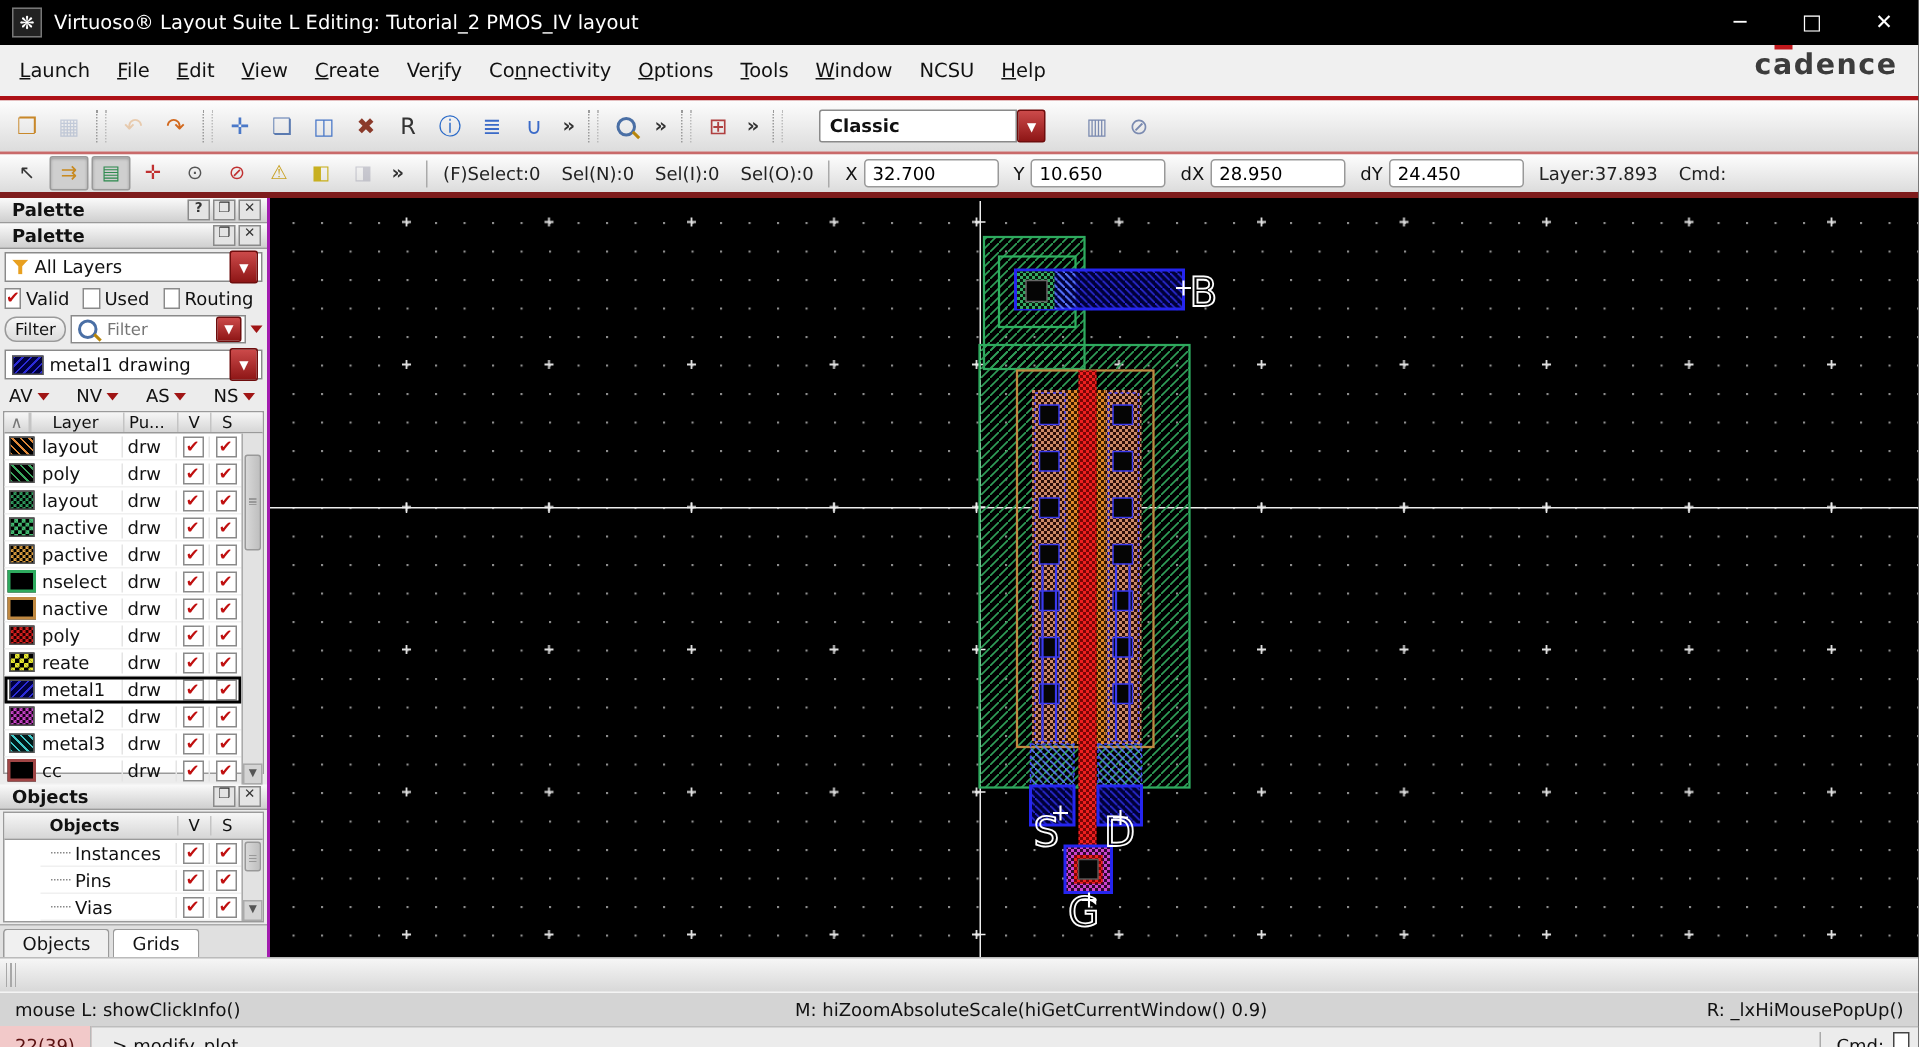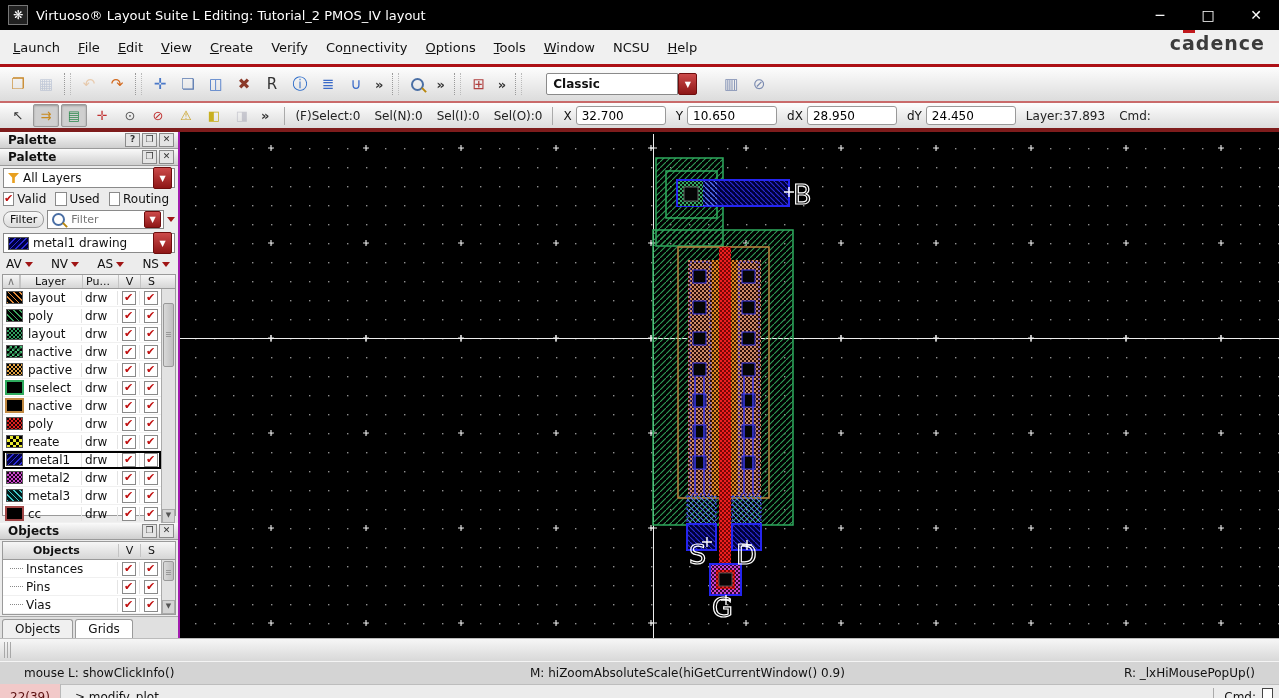--- a/index.html
+++ b/index.html
@@ -91,21 +91,21 @@
   .otree .lrow .c-name{display:flex;align-items:center;}
   .tdot{width:13px;border-bottom:1px dotted #888;margin:0 3px 0 4px;}
   .tabs{margin-top:auto;display:flex;gap:2px;padding:2px 2px 0 2px;border-top:1px solid #aaa;background:#e0e0e0;height:22px;}
   .tab{padding:2px 12px;border:1px solid #9a9a9a;border-bottom:none;border-radius:3px 3px 0 0;background:#ffffff;font-size:12px;}
   .tab.active{background:#f0f0f0;font-weight:normal;}
   
   .canvas{flex:1;background:#000;position:relative;overflow:hidden;}
   
   .dockstrip{height:22px;background:linear-gradient(#f6f6f6,#d8d8d8);border-top:1px solid #bbb;display:flex;align-items:center;padding:0 4px;}
   .grip{width:7px;height:16px;background:repeating-linear-gradient(90deg,#a8a8a8 0 1px,transparent 1px 3px);}
-  .statusbar{height:22px;background:#d4d4d4;border-top:1px solid #f4f4f4;display:flex;align-items:center;padding:0 24px;font-size:12px;position:relative;}
+  .statusbar{height:22px;background:#d4d4d4;border-top:1px solid #f4f4f4;display:flex;align-items:center;padding:0 10px;font-size:12px;position:relative;}
   .statusbar .mid{position:absolute;left:530px;}
   .statusbar .right{margin-left:auto;}
   .bottombar{height:23px;background:#ececec;border-top:1px solid #bdbdbd;display:flex;align-items:center;font-size:12px;}
   .counter{background:#f2c9c9;color:#5a1010;padding:2px 10px;height:100%;display:flex;align-items:center;border-right:1px solid #b8b8b8;}
   .cmdline{margin-left:14px;color:#111;}
   .cmdright{margin-left:auto;display:flex;align-items:center;gap:6px;padding-right:6px;border-left:1px solid #aaa;padding-left:10px;height:70%;}
   .caretbox{width:9px;height:15px;background:#fff;border:1px solid #444;}
 </style>
 </head>
 <body>
@@ -532,21 +532,21 @@
         </span>
       </div>
       <div class="ltable otree" style="height:72px;">
         <div class="lthead">
           <span class="c-name" style="border-left:none;padding-left:30px;font-weight:bold;">Objects</span>
           <span class="c-v">V</span>
           <span class="c-s">S</span>
           <span style="width:13px;"></span>
         </div>
         <div style="flex:1;display:flex;">
-          <div id="object-rows" style="flex:1;">
+          <div id="object-rows" style="flex:1;padding-left:24px;">
               <div class="lrow">
                 <span class="c-name">
                   <span class="tdot"></span>
                   <span>Instances</span>
                 </span>
                 <span class="c-v">
                   <span class="cbx">✔</span>
                 </span>
                 <span class="c-s">
                   <span class="cbx">✔</span>

